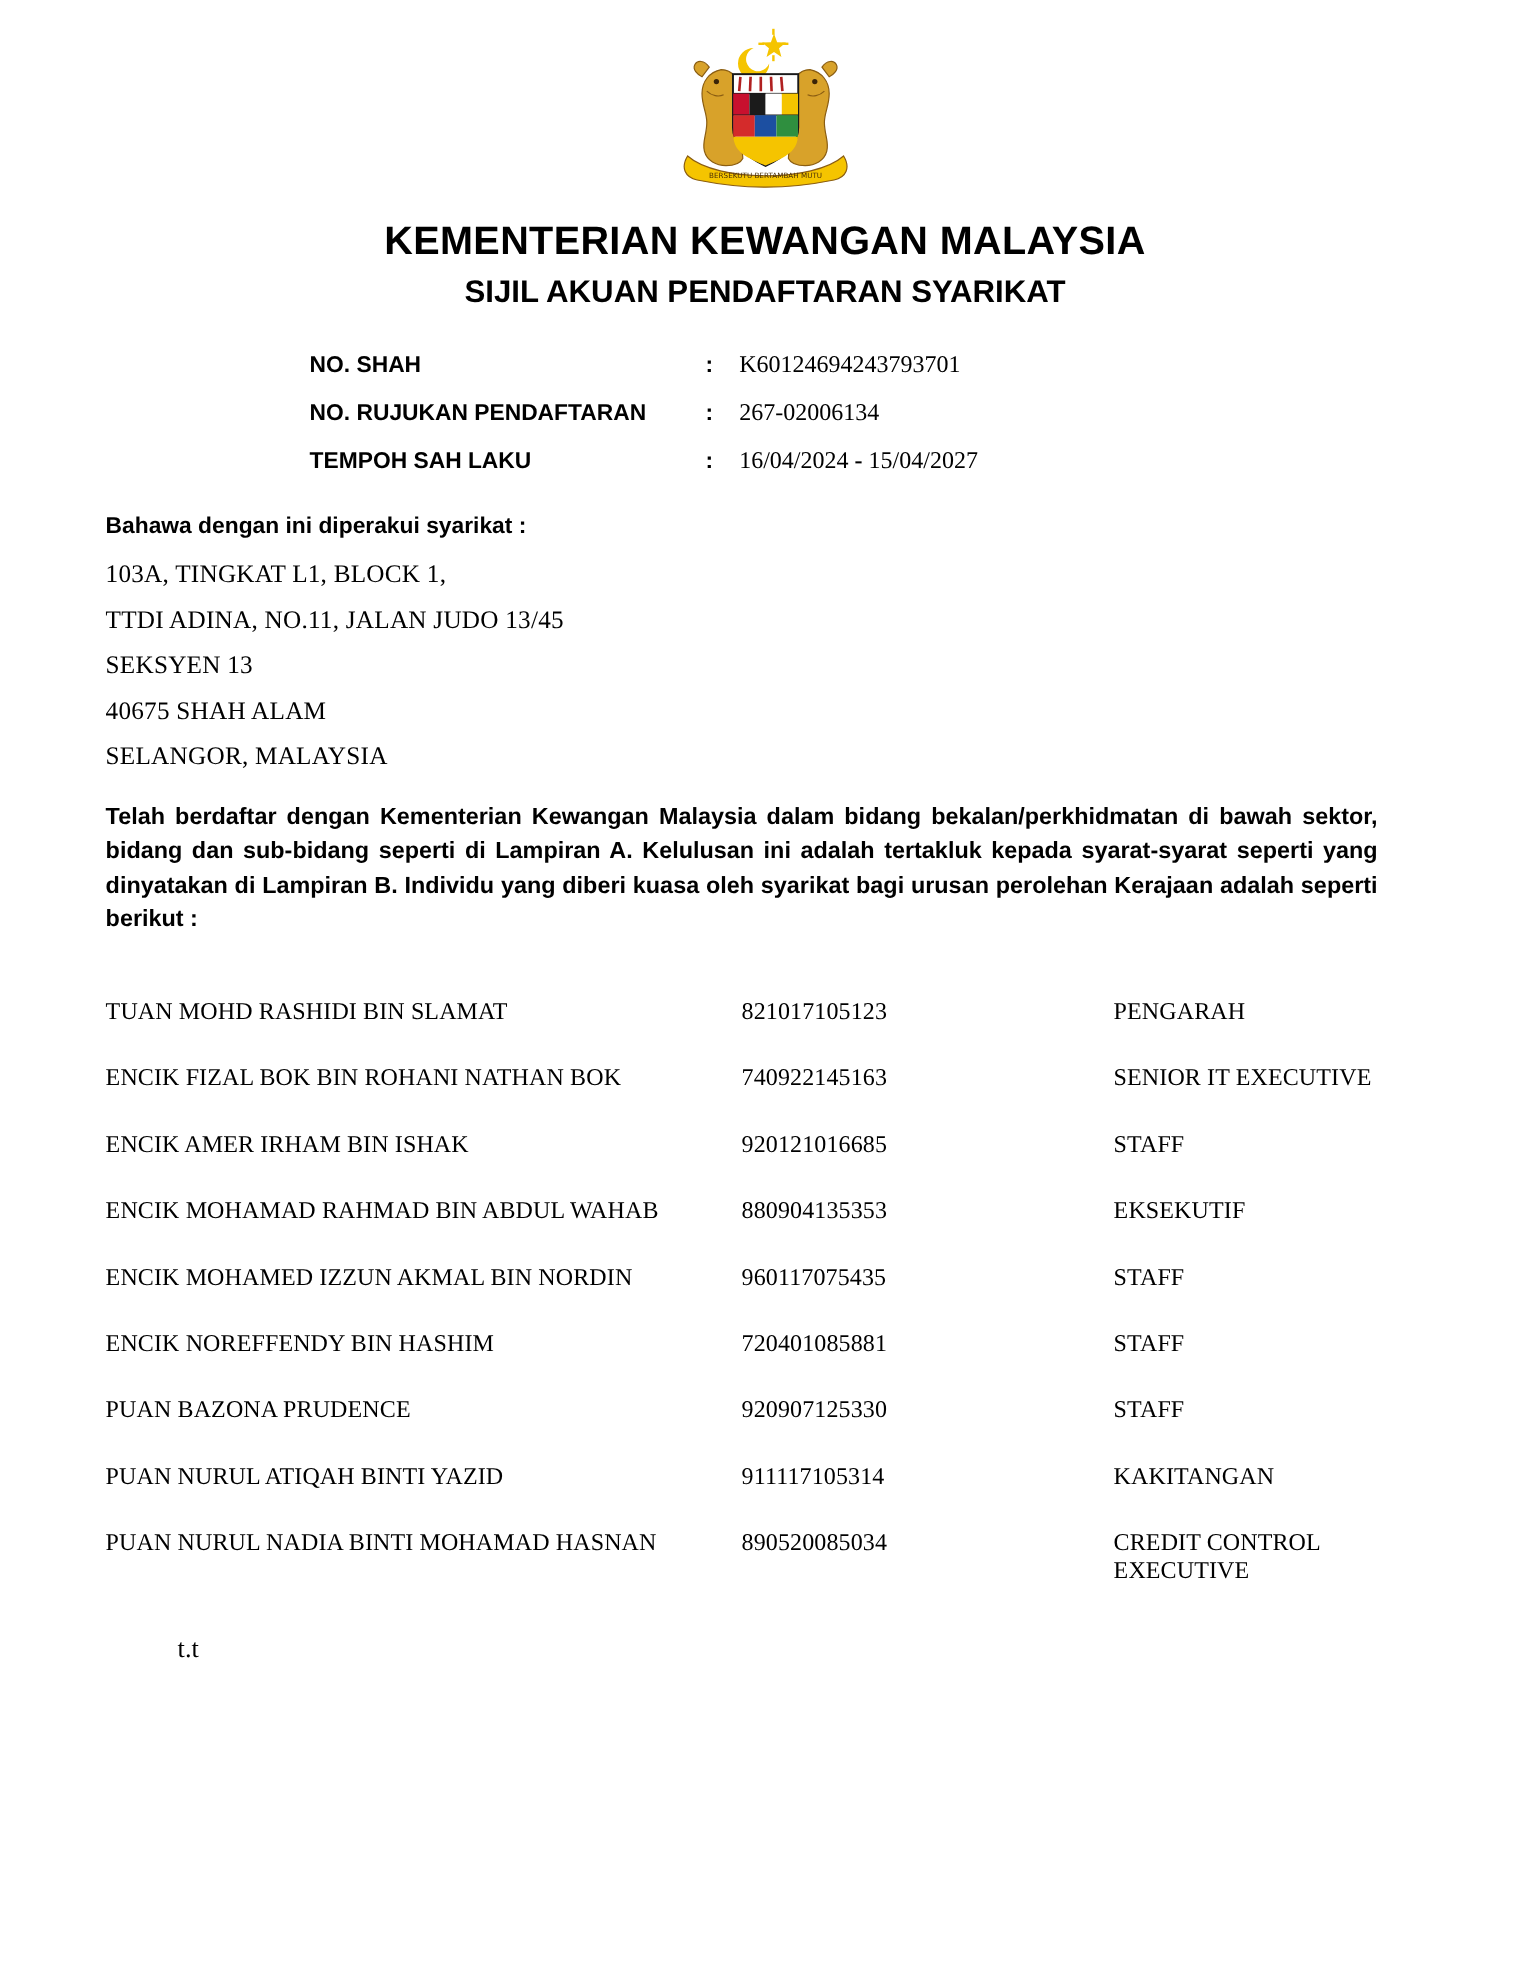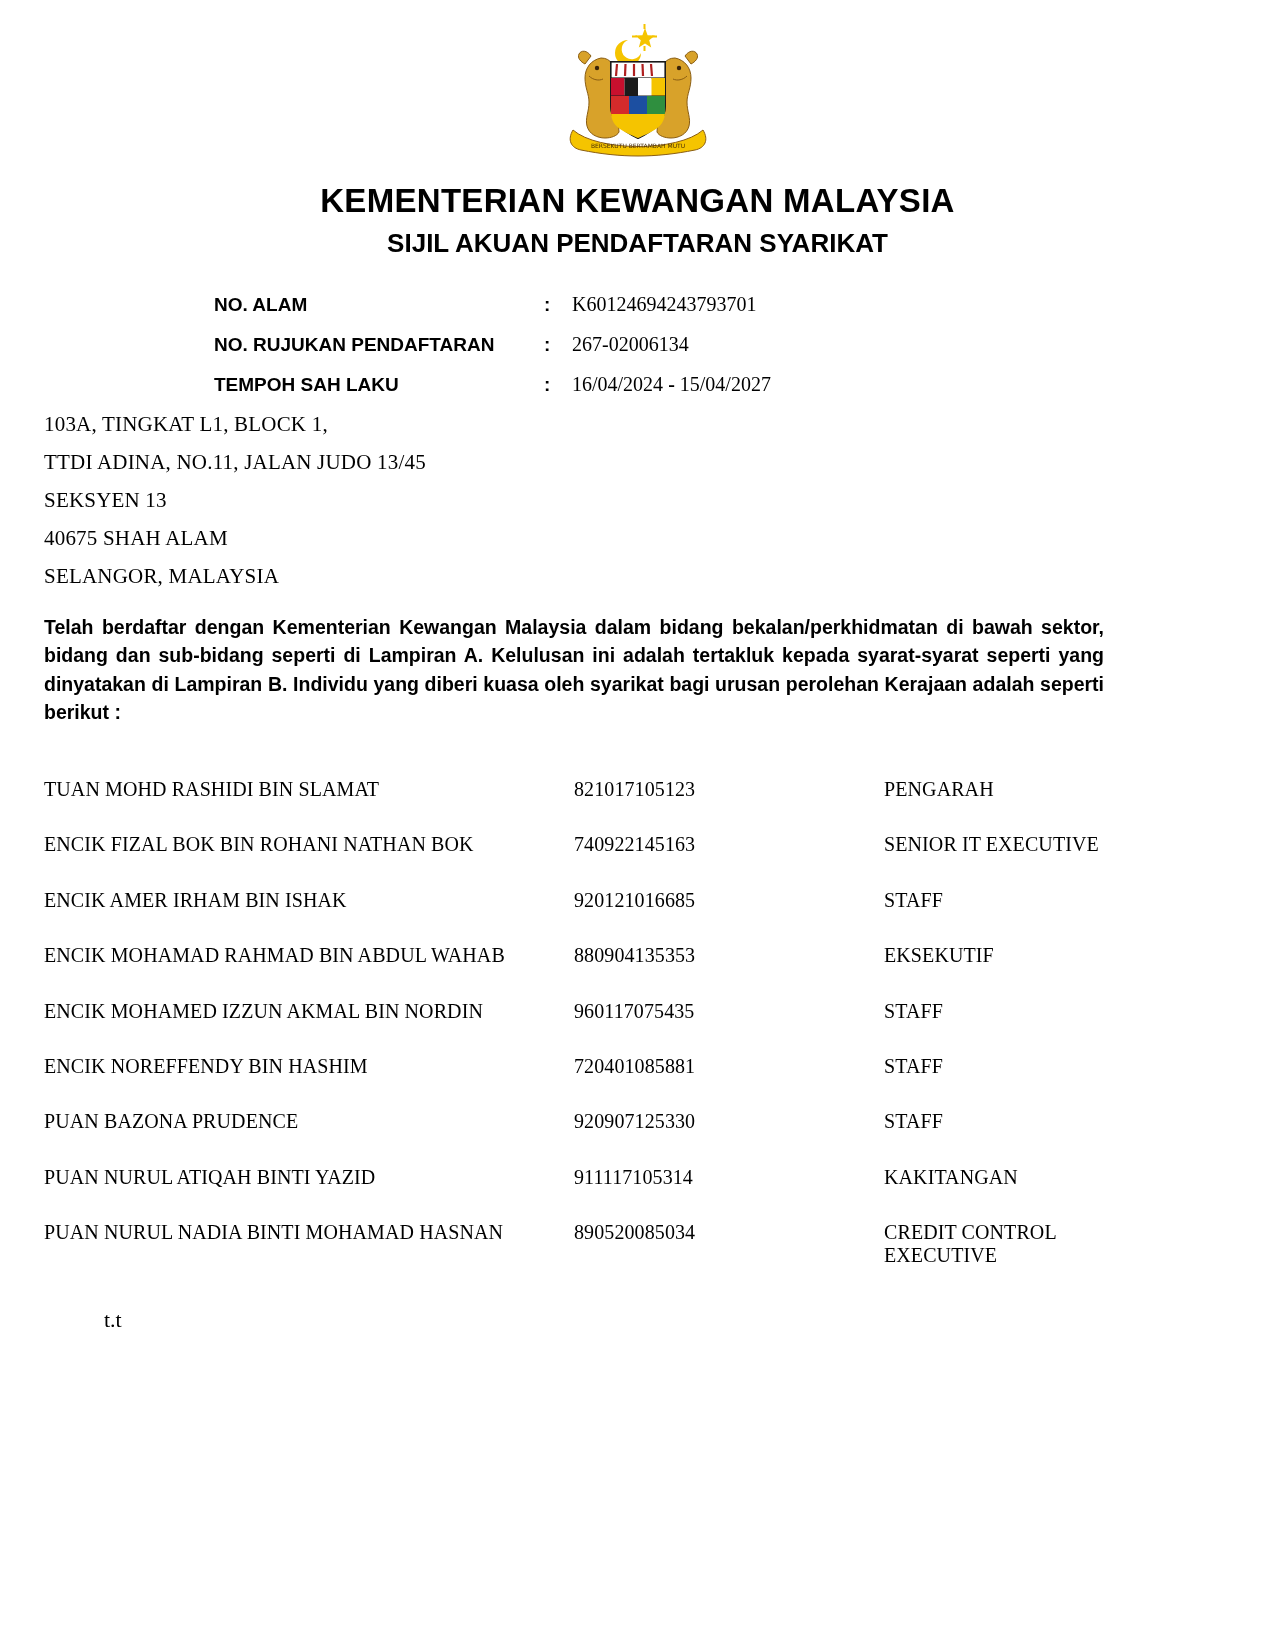--- a/index.html
+++ b/index.html
@@ -12,21 +12,21 @@
     height: 1650px;
     font-family: "Liberation Serif", serif;
     color: #000000;
     position: relative;
     overflow: hidden;
   }
   .page {
     width: 1275px;
     height: 1650px;
     box-sizing: border-box;
-    padding: 0 44px;
+    padding: 0 88px;
     position: relative;
   }
 
   
   .crest-wrap {
     display: flex;
     justify-content: center;
     padding-top: 18px;
   }
   .crest {
@@ -200,38 +200,39 @@
         </g>
       </svg>
     </div>
   </div>
 
   <div class="doc-title">KEMENTERIAN KEWANGAN MALAYSIA</div>
   <div class="doc-subtitle">SIJIL AKUAN PENDAFTARAN SYARIKAT</div>
 
   <div class="meta">
     <div class="meta-row">
-      <div class="meta-label">NO. ALAM</div>
+      <div class="meta-label">NO. SHAH</div>
       <div class="meta-colon">:</div>
       <div class="meta-value">K60124694243793701</div>
     </div>
     <div class="meta-row">
       <div class="meta-label">NO. RUJUKAN PENDAFTARAN</div>
       <div class="meta-colon">:</div>
       <div class="meta-value">267-02006134</div>
     </div>
     <div class="meta-row">
       <div class="meta-label">TEMPOH SAH LAKU</div>
       <div class="meta-colon">:</div>
       <div class="meta-value">
         <span>16/04/2024</span><span class="dash">-</span><span>15/04/2027</span>
       </div>
     </div>
   </div>
 
+  <div class="intro">Bahawa dengan ini diperakui syarikat :</div>
 
   <div class="addr">
     <div class="addr-line">103A, TINGKAT L1, BLOCK 1,</div>
     <div class="addr-line">TTDI ADINA, NO.11, JALAN JUDO 13/45</div>
     <div class="addr-line">SEKSYEN 13</div>
     <div class="addr-line">40675 SHAH ALAM</div>
     <div class="addr-line">SELANGOR, MALAYSIA</div>
   </div>
 
   <div class="para">Telah berdaftar dengan Kementerian Kewangan Malaysia dalam bidang bekalan/perkhidmatan di bawah sektor, bidang dan sub-bidang seperti di Lampiran A. Kelulusan ini adalah tertakluk kepada syarat-syarat seperti yang dinyatakan di Lampiran B. Individu yang diberi kuasa oleh syarikat bagi urusan perolehan Kerajaan adalah seperti berikut :</div>

